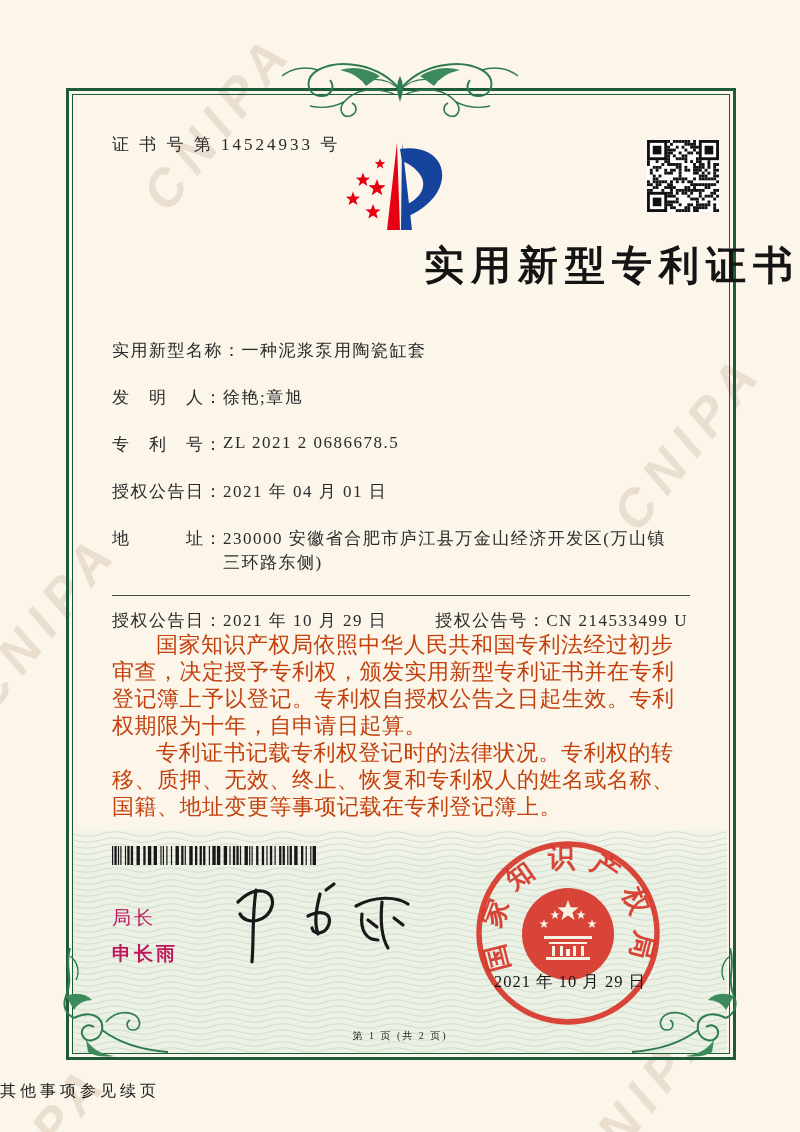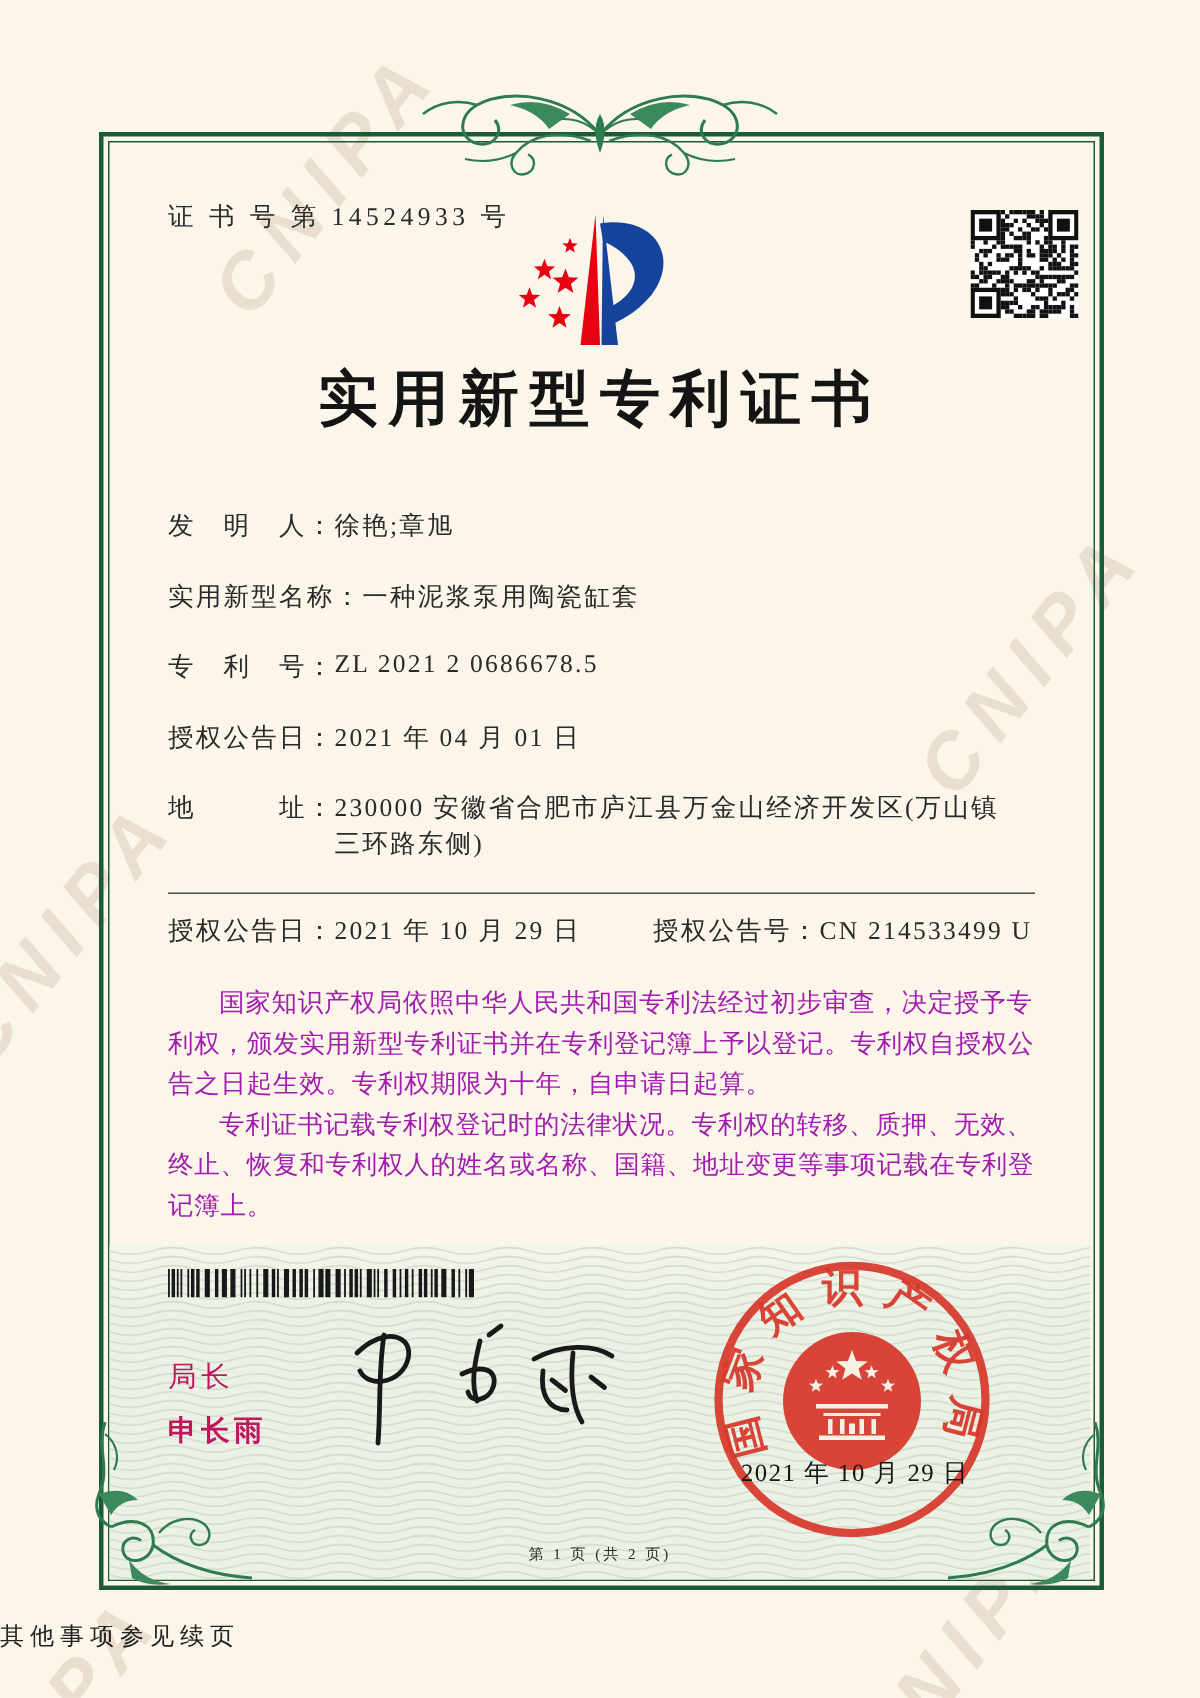--- a/index.html
+++ b/index.html
@@ -17,33 +17,33 @@
   #waves{position:absolute;left:73px;top:830px;width:654px;height:223px;z-index:1;
          background:linear-gradient(180deg,#f5f4ea,#ebf1e5 45px);}
   
   #orn-top{position:absolute;left:270px;top:46px;z-index:2;}
   #orn-bl{position:absolute;left:56px;top:948px;z-index:2;}
   #orn-br{position:absolute;left:620px;top:948px;z-index:2;}
   
   #certno{position:absolute;left:112px;top:133px;font-size:17px;letter-spacing:3px;z-index:3;}
   #logo{position:absolute;left:328px;top:127px;z-index:3;}
   #qr{position:absolute;left:647px;top:140px;z-index:3;}
-  #title{position:absolute;left:0;top:238px;width:800px;text-align:center;font-size:40px;font-weight:bold;
+  #title{position:absolute;left:0;top:238px;width:800px;text-align:right;font-size:40px;font-weight:bold;
          letter-spacing:7px;color:#141414;z-index:3;}
   #fields{position:absolute;left:112px;top:339px;width:586px;font-size:17px;letter-spacing:1.5px;z-index:3;}
   .frow{margin-bottom:24px;}
   .flabel{display:inline-block;vertical-align:top;}
   .fvalue{display:inline-block;vertical-align:top;}
   #addr{margin-bottom:20px;}
   #addr .fvalue{width:458px;line-height:24px;}
   #rule{border:0;border-top:1px solid #4a4a4a;margin:12px 0 0 0;width:578px;}
   .grant{margin-top:13px;margin-bottom:0;}
   #grantno-label{margin-left:48px;}
-  #paras{position:absolute;left:112px;top:655px;width:582px;font-size:17px;line-height:27px;
-         letter-spacing:.5px;z-index:3;color:#a21caf;}
+  #paras{position:absolute;left:112px;top:631px;width:582px;font-size:22px;line-height:27px;
+         letter-spacing:.5px;z-index:3;color:#c2410c;}
   #paras p{margin:0;text-indent:2em;}
   #barcode{position:absolute;left:112px;top:846px;z-index:3;}
   #sg-title,#sg-name{position:absolute;left:112px;font-family:"Liberation Sans","DejaVu Sans",sans-serif;
          font-size:19px;font-weight:500;letter-spacing:3px;z-index:3;color:#be185d;}
   #sg-title{top:905px;}
   #sg-name{top:941px;font-weight:bold;}
   #sig{position:absolute;left:222px;top:876px;z-index:3;}
   #seal{position:absolute;left:473px;top:838px;z-index:3;}
   #sealdate{position:absolute;left:478px;top:971px;width:184px;text-align:center;font-size:16.5px;
             letter-spacing:1px;color:#151515;z-index:4;}
@@ -396,24 +396,24 @@
         <rect x="0" y="54" width="21" height="21" fill="#111"></rect>
         <rect x="3" y="57" width="15" height="15" fill="#fff"></rect>
         <rect x="6" y="60" width="9" height="9" fill="#111"></rect>
       </g>
   </svg>
 
   <div id="title">实用新型专利证书</div>
 
   <div id="fields">
     <div class="frow">
-      <span class="flabel">发　明　人：</span><span class="fvalue">徐艳;章旭</span>
+      <span class="flabel">实用新型名称：</span><span class="fvalue">一种泥浆泵用陶瓷缸套</span>
     </div>
     <div class="frow">
-      <span class="flabel">实用新型名称：</span><span class="fvalue">一种泥浆泵用陶瓷缸套</span>
+      <span class="flabel">发　明　人：</span><span class="fvalue">徐艳;章旭</span>
     </div>
     <div class="frow">
       <span class="flabel">专　利　号：</span><span class="fvalue">ZL 2021 2 0686678.5</span>
     </div>
     <div class="frow">
       <span class="flabel">授权公告日：</span><span class="fvalue">2021 年 04 月 01 日</span>
     </div>
     <div class="frow" id="addr">
       <span class="flabel">地　　　址：</span><span class="fvalue">230000 安徽省合肥市庐江县万金山经济开发区(万山镇三环路东侧)</span>
     </div>

